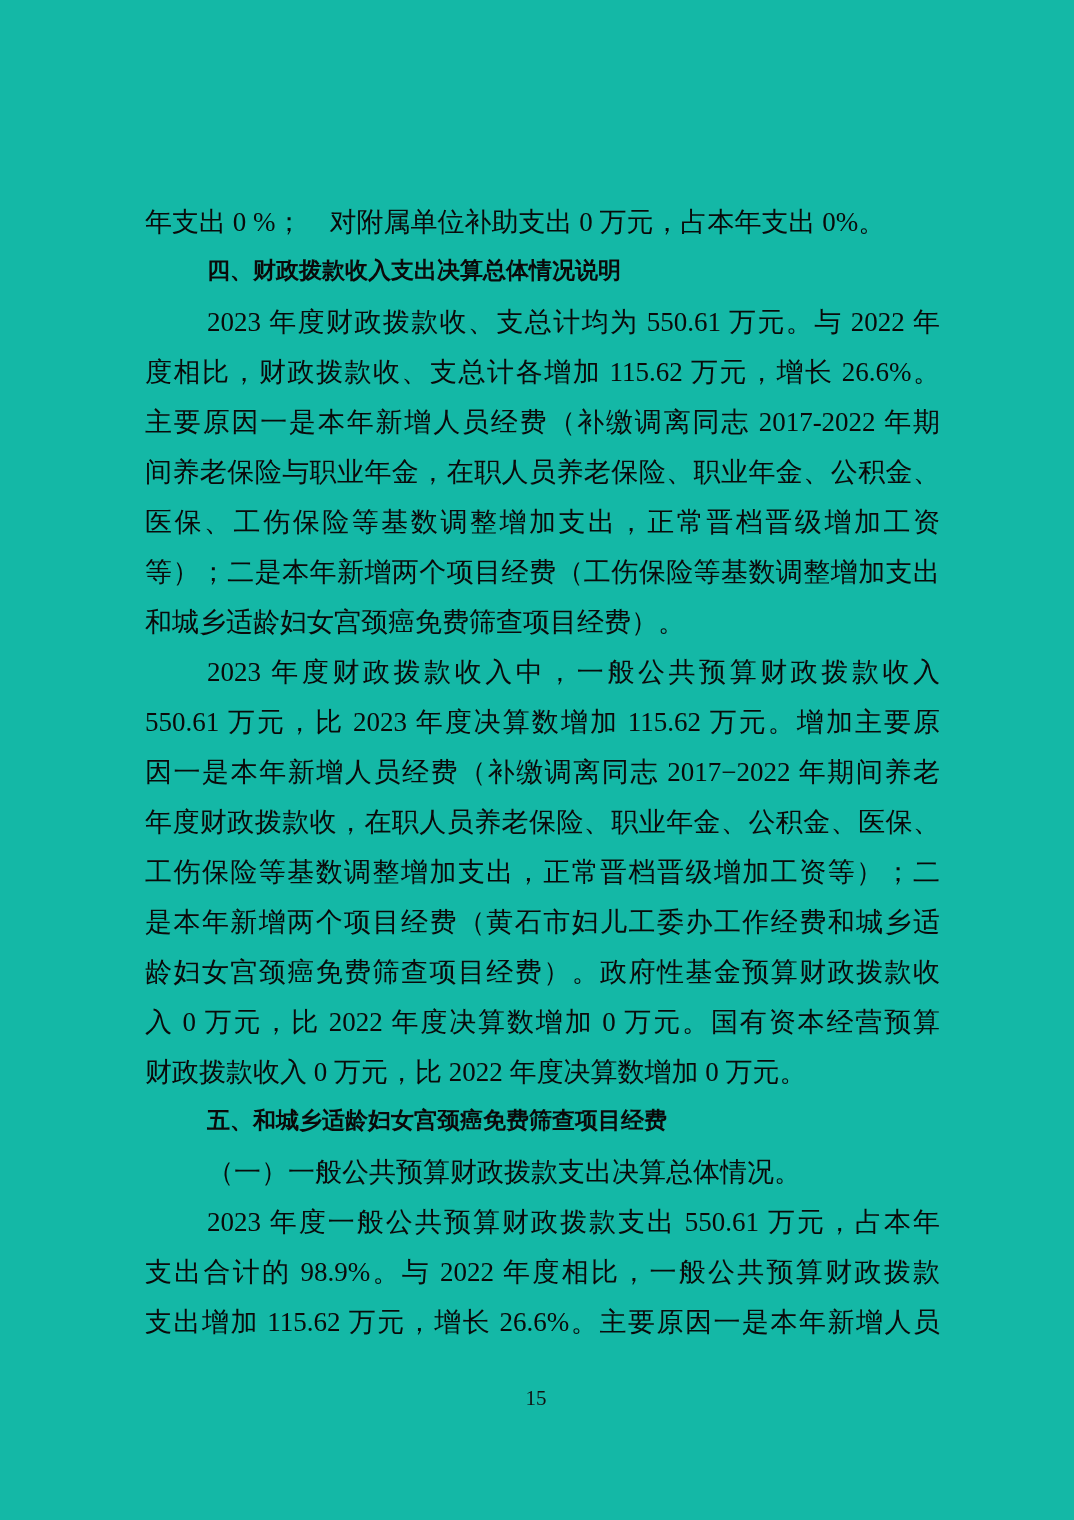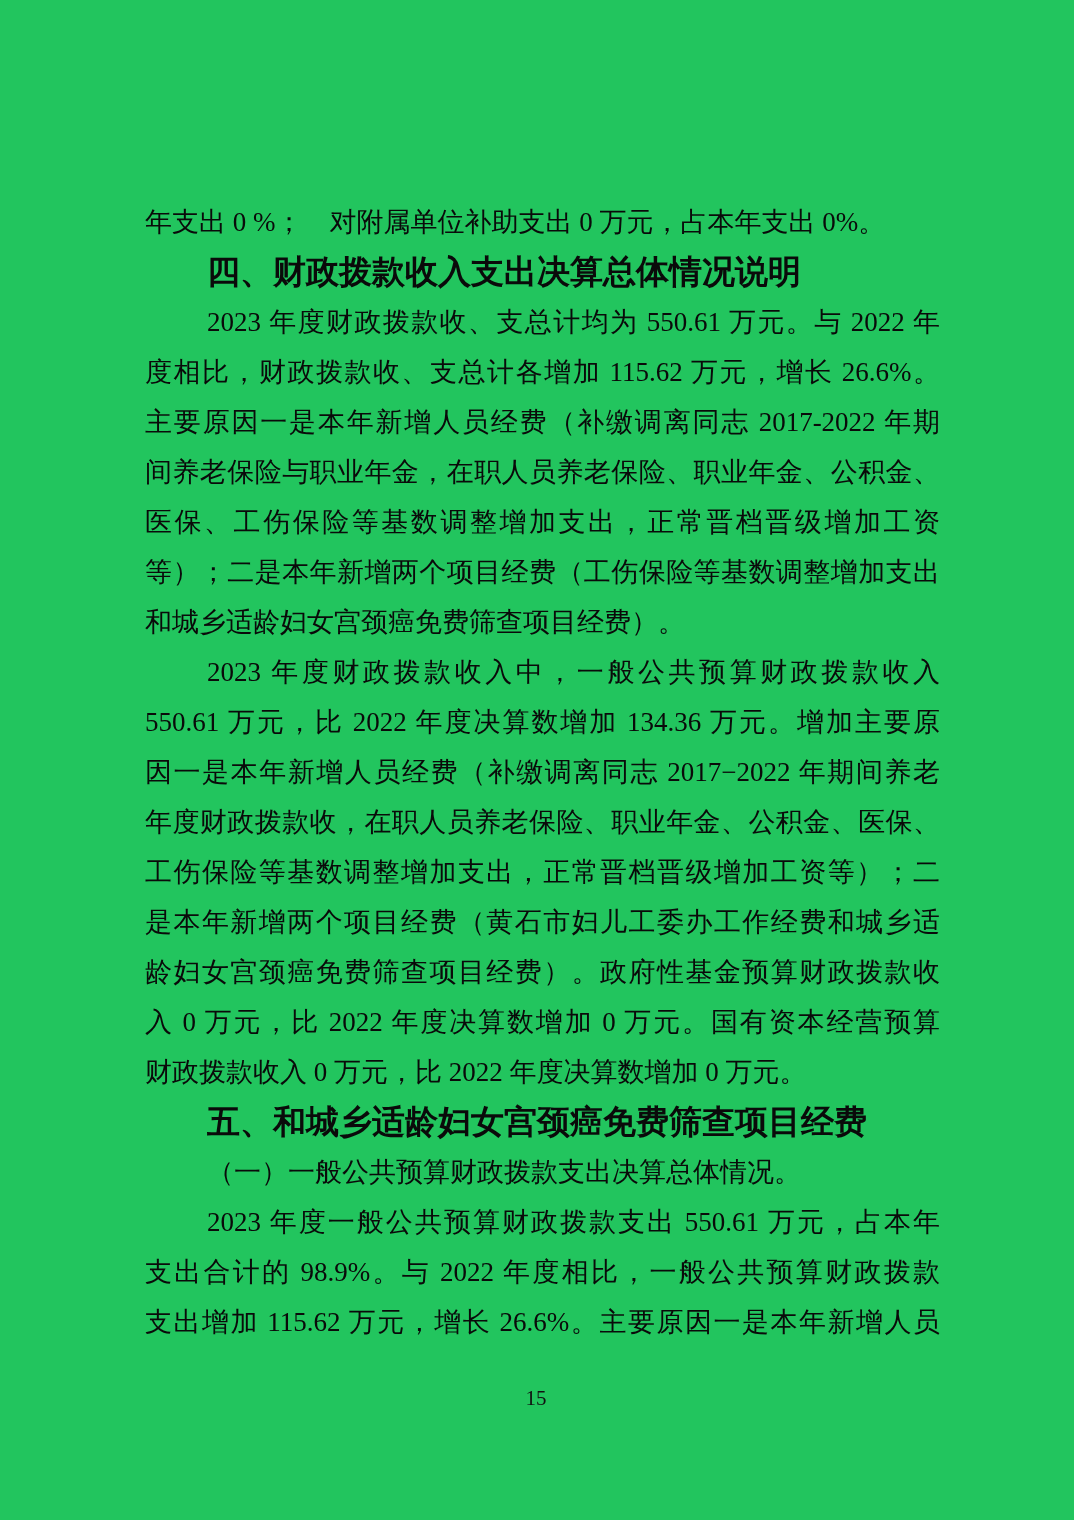--- a/index.html
+++ b/index.html
@@ -5,21 +5,21 @@
   html, body {
     margin: 0;
     padding: 0;
     background: #888;
   }
   .page {
     position: relative;
     width: 1074px;
     height: 1520px;
     margin: 0 auto;
-    background: #22c55e;
+    background: #14b8a6;
     color: #0a0a0a;
     font-family: "Liberation Serif", "DejaVu Serif", serif;
     overflow: hidden;
   }
   .content {
     position: absolute;
     left: 145px;
     top: 197px;
     width: 795px;
   }
@@ -34,23 +34,23 @@
   
   .fill {
     text-align-last: justify;
   }
   
   .end {
     text-align-last: left;
   }
   
   .heading {
-    font-family: Liberation Sans, sans-serif;
+    font-family: Liberation Mono, monospace;
     font-weight: 700;
-    font-size: 33px;
+    font-size: 23px;
   }
   
   .indent {
     text-indent: 62px;
   }
   .page-number {
     position: absolute;
     left: 0;
     right: 2px;
     bottom: 110px;
@@ -68,21 +68,21 @@
     <div class="line end">年支出 0 %；　对附属单位补助支出 0 万元，占本年支出 0%。</div>
     <div class="line end heading indent">四、财政拨款收入支出决算总体情况说明</div>
     <div class="line fill indent">2023 年度财政拨款收、支总计均为 550.61 万元。与 2022 年</div>
     <div class="line fill">度相比，财政拨款收、支总计各增加 115.62 万元，增长 26.6%。</div>
     <div class="line fill">主要原因一是本年新增人员经费（补缴调离同志 2017-2022 年期</div>
     <div class="line fill">间养老保险与职业年金，在职人员养老保险、职业年金、公积金、</div>
     <div class="line fill">医保、工伤保险等基数调整增加支出，正常晋档晋级增加工资</div>
     <div class="line fill">等）；二是本年新增两个项目经费（工伤保险等基数调整增加支出</div>
     <div class="line end">和城乡适龄妇女宫颈癌免费筛查项目经费）。</div>
     <div class="line fill indent">2023 年度财政拨款收入中，一般公共预算财政拨款收入</div>
-    <div class="line fill">550.61 万元，比 2022 年度决算数增加 134.36 万元。增加主要原</div>
+    <div class="line fill">550.61 万元，比 2023 年度决算数增加 115.62 万元。增加主要原</div>
     <div class="line fill">因一是本年新增人员经费（补缴调离同志 2017−2022 年期间养老</div>
     <div class="line fill">年度财政拨款收，在职人员养老保险、职业年金、公积金、医保、</div>
     <div class="line fill">工伤保险等基数调整增加支出，正常晋档晋级增加工资等）；二</div>
     <div class="line fill">是本年新增两个项目经费（黄石市妇儿工委办工作经费和城乡适</div>
     <div class="line fill">龄妇女宫颈癌免费筛查项目经费）。政府性基金预算财政拨款收</div>
     <div class="line fill">入 0 万元，比 2022 年度决算数增加 0 万元。国有资本经营预算</div>
     <div class="line end">财政拨款收入 0 万元，比 2022 年度决算数增加 0 万元。</div>
     <div class="line end heading indent">五、和城乡适龄妇女宫颈癌免费筛查项目经费</div>
     <div class="line end indent">（一）一般公共预算财政拨款支出决算总体情况。</div>
     <div class="line fill indent">2023 年度一般公共预算财政拨款支出 550.61 万元，占本年</div>

